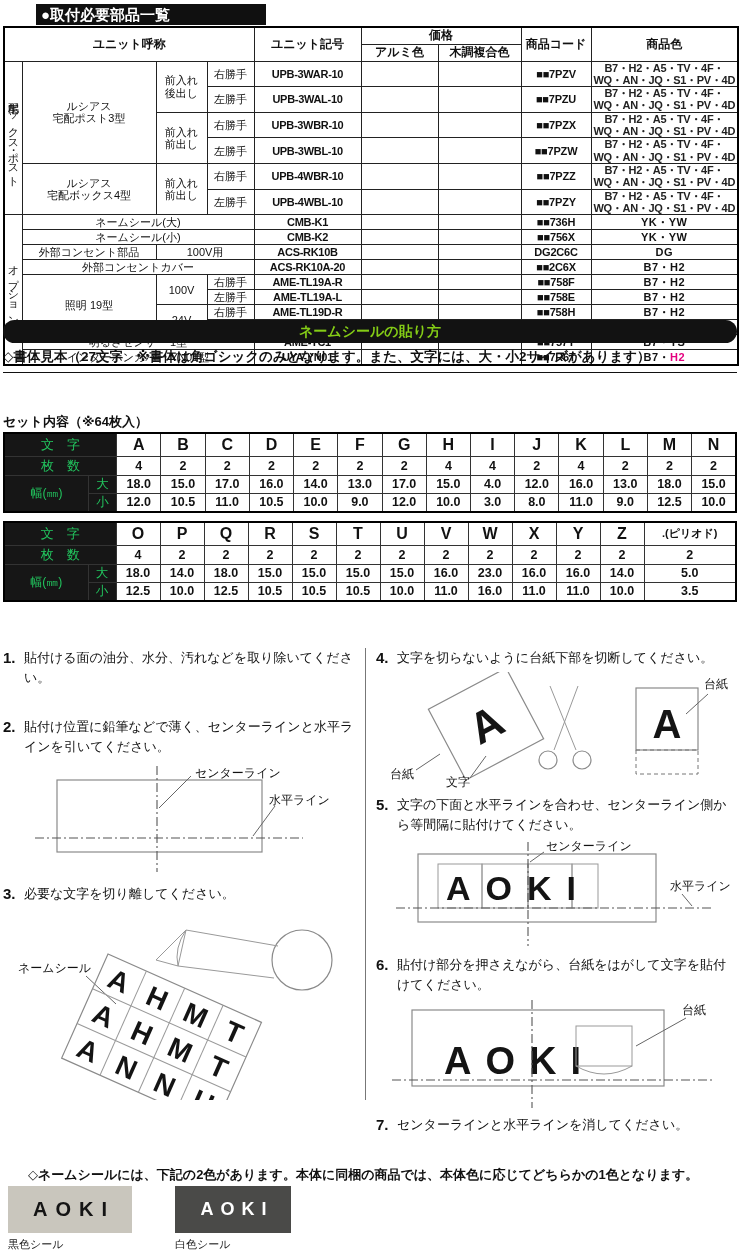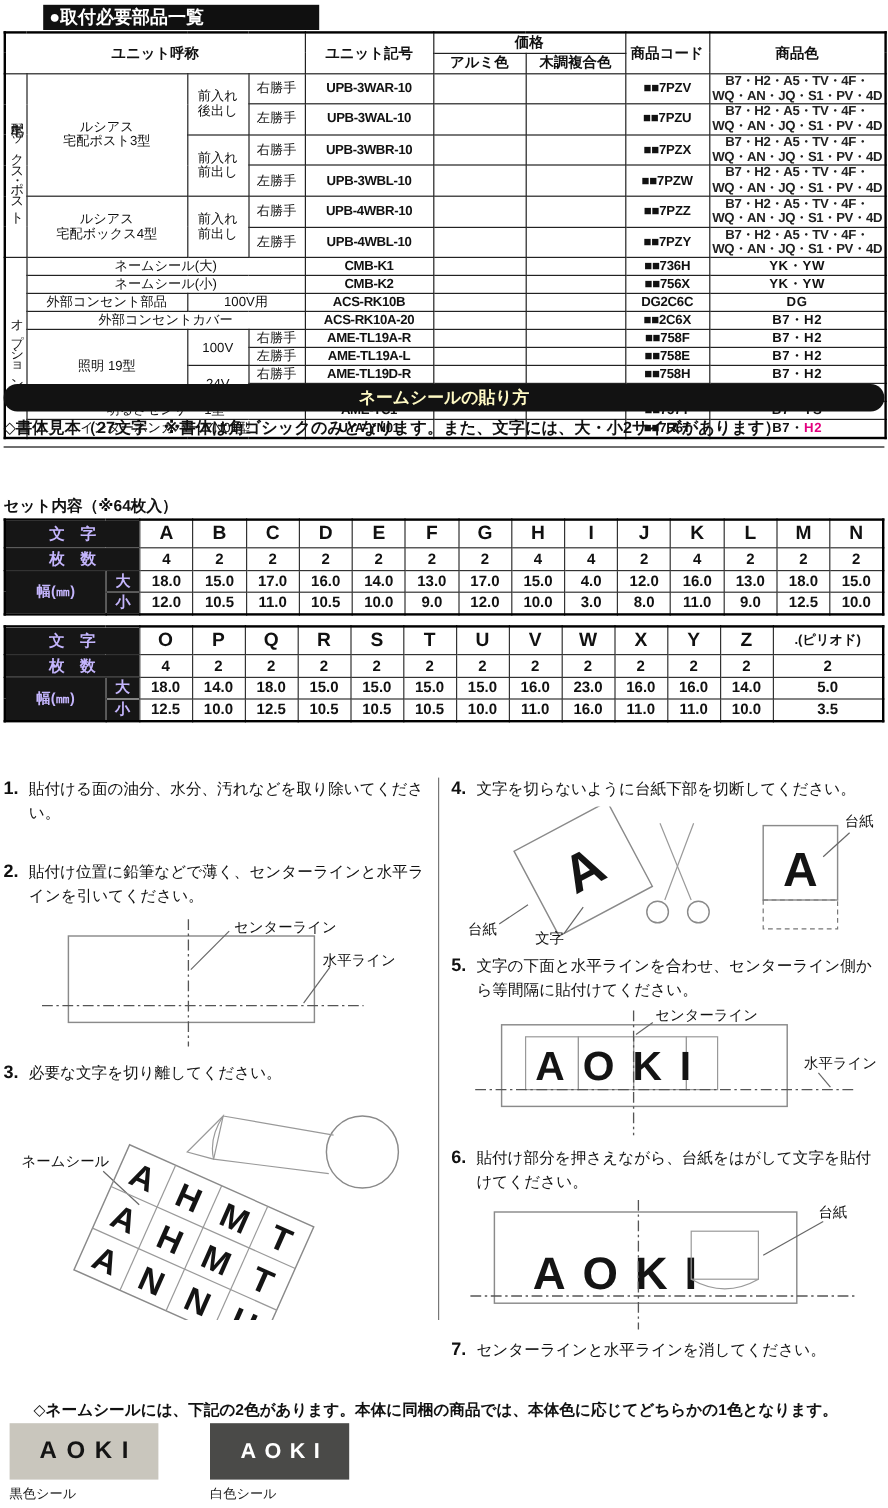--- a/index.html
+++ b/index.html
@@ -21,38 +21,38 @@
   .sub{font-size:11px;}
   .ucode{text-align:left;font-weight:bold;padding-left:3px;white-space:nowrap;letter-spacing:-0.3px;}
   .pcode{font-weight:bold;font-size:10px;white-space:nowrap;letter-spacing:-0.2px;}
   .pcolor{font-weight:bold;font-size:11px;letter-spacing:0.5px;}
   .pcolor-s{font-size:7.3px;white-space:nowrap;letter-spacing:-0.3px;font-weight:bold;color:#222;margin-left:37px;}
   .price{background:#fff;}
   .accent{font-weight:bold;margin-top:28px;}
 
   
   .section-bar{position:absolute;left:3px;width:734px;height:23px;background:#121212;border-radius:12px;
-               color:#fef9c3;text-align:center;font-size:14px;font-weight:bold;line-height:23px;}
+               color:#84cc16;text-align:center;font-size:14px;font-weight:bold;line-height:23px;}
   #bar-howto{top:320px;}
   #bar-apply{top:619px;}
 
   
   .sample-heading{position:absolute;left:3px;top:348px;width:734px;font-weight:bold;font-size:13.5px;
                   border-bottom:1.5px solid #111;padding-bottom:6px;box-sizing:border-box;}
   .alphabet{position:absolute;left:2px;top:366px;width:738px;font-size:40px;font-weight:bold;
             letter-spacing:-2.2px;white-space:nowrap;color:#141414;}
   .set-contents{position:absolute;left:3px;top:413px;font-weight:bold;font-size:13px;}
 
   
   .set-table{position:absolute;left:3px;width:734px;border-collapse:collapse;table-layout:fixed;border:2px solid #000;}
   #set-table-1{top:432px;}
   #set-table-2{top:521px;}
   .set-table th,.set-table td{border:1px solid #333;text-align:center;height:17px;box-sizing:border-box;overflow:hidden;padding:0;}
   .set-table .letters-row th,.set-table .letters-row td{height:23px;}
-  .lbl{background:#161616;color:#c4b5fd;font-weight:bold;font-size:13px;border:1px solid #999;margin-top:48px;}
+  .lbl{background:#161616;color:#22c55e;font-weight:normal;font-size:13px;border:1px solid #999;margin-top:48px;}
   .letter{font-weight:bold;font-size:16px;}
   .small-letter{font-size:11px;font-weight:bold;}
   .val{font-weight:bold;font-size:12.5px;}
   .width-lbl{font-size:12px;}
   .sub-lbl{font-size:12.5px;}
 
   
   .steps{position:absolute;left:3px;top:648px;width:734px;height:452px;display:flex;box-sizing:border-box;}
   .col-left{width:362px;flex:none;padding-right:4px;box-sizing:border-box;}
   .col-right{flex:1;border-left:1.5px solid #777;padding-left:10px;box-sizing:border-box;}

